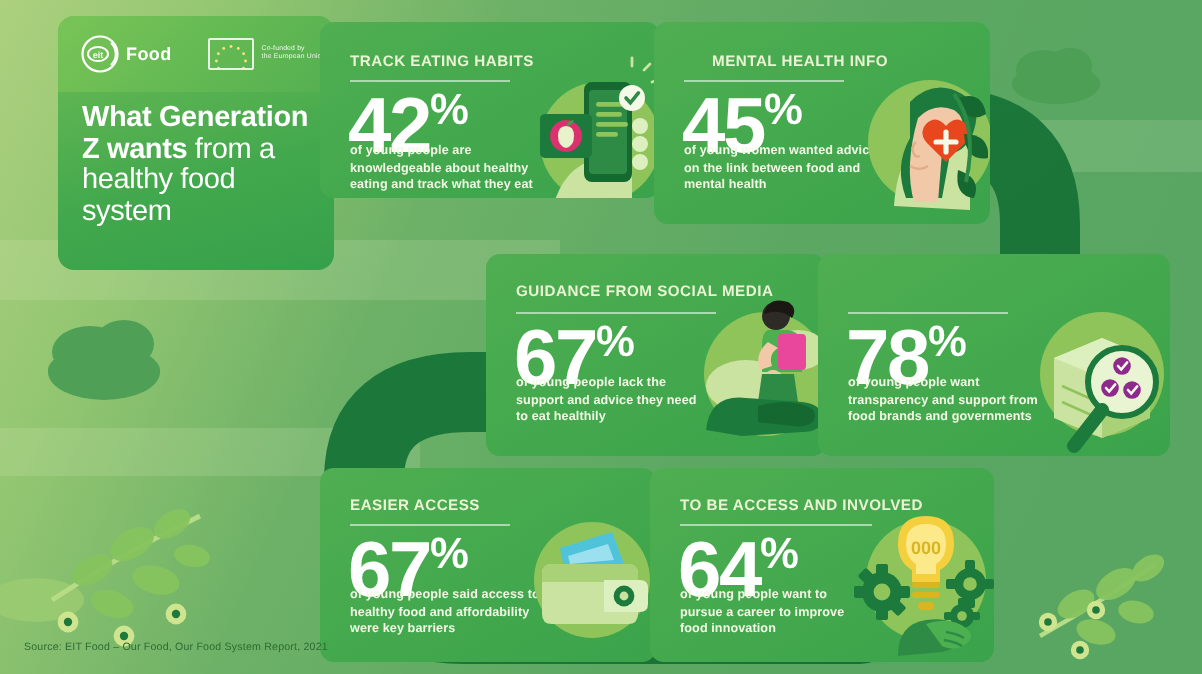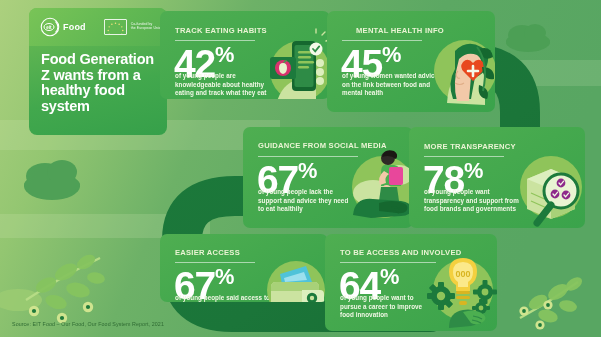--- a/index.html
+++ b/index.html
@@ -36,21 +36,21 @@
   .eu-block{display:flex;align-items:center;margin-left:18px;}
   .eu-flag{width:21px;height:14px;border:1px solid rgba(255,255,255,.85);border-radius:1px;}
   .eu-text{margin-left:4px;line-height:1.15;}
   .eu-text div{color:rgba(255,255,255,.9);font-size:3.4px;letter-spacing:.1px;white-space:nowrap;}
 
   .headline{
     position:absolute;left:12px;top:44px;width:124px;
     color:#ffffff;font-size:14.5px;line-height:15.5px;letter-spacing:-.2px;
   }
   .headline b{font-weight:700;}
-  .headline span{font-weight:700;}
+  .headline span{font-weight:400;}
 
   
   .card{
     position:absolute;border-radius:7px;color:#fff;
     background:linear-gradient(150deg,#4FAE51 0%,#45A94E 45%,#3AA34B 100%);
     overflow:hidden;
   }
   .card .kicker{
     position:absolute;font-size:7.6px;font-weight:700;letter-spacing:.25px;
     color:#EAF4D4;white-space:nowrap;
@@ -64,21 +64,21 @@
   .card .body{
     position:absolute;font-size:6.3px;line-height:8.6px;font-weight:700;
     color:#F2F8E6;letter-spacing:.05px;
   }
   .card .art{position:absolute;}
 
   .c1{left:160px;top:11px;width:170px;height:88px;}
   .c2{left:327px;top:11px;width:168px;height:101px;}
   .c3{left:243px;top:127px;width:170px;height:101px;}
   .c4{left:409px;top:127px;width:176px;height:101px;}
-  .c5{left:160px;top:234px;width:168px;height:68px;}
+  .c5{left:160px;top:234px;width:168px;height:97px;}
   .c6{left:325px;top:234px;width:172px;height:97px;}
 
   .source{
     position:absolute;left:12px;top:321px;
     color:#2F6B33;font-size:5.3px;letter-spacing:.1px;font-weight:400;
   }
 </style>
 </head>
 <body>
 
@@ -201,21 +201,21 @@
           </g>
         </svg>
         <div class="eu-text">
           <div>Co-funded by</div>
           <div>the European Union</div>
         </div>
       </div>
     </div>
 
     <div class="headline">
-      <b>Food Generation Z wants</b><span> from a healthy food system</span>
+      <b>What Generation Z wants</b><span> from a healthy food system</span>
     </div>
   </div>
 
   <div class="card c1">
     <div class="kicker" style="left:15px;top:15px;">TRACK EATING HABITS</div>
     <div class="rule" style="left:15px;top:29px;width:80px;"></div>
     <div class="pct" style="left:14px;top:33px;font-size:39px;"><span>42</span><span class="sym">%</span></div>
     <div class="body" style="left:15px;top:61px;width:102px;">of young people are knowledgeable about healthy eating and track what they eat</div>
     <svg class="art" style="left:98px;top:16px;width:72px;height:82px;" viewBox="0 0 72 82">
       <circle cx="42" cy="44" r="30" fill="#8FC45A"></circle>
@@ -290,21 +290,20 @@
       <path d="M10 74 q 2 -18 20 -16 l 28 2 q 10 1 10 8 q 0 7 -10 7 l -30 2 z" fill="#1C7A3C"></path>
       <path d="M36 62 q 14 -4 24 0 q 6 2 4 7 q -3 4 -10 3 l -18 -2 z" fill="#15682F"></path>
       <g stroke="#15682F" stroke-width="1.3" fill="none">
         <path d="M48 66 q 6 0 9 2"></path>
           <path d="M47 70 q 6 0 9 2"></path>
       </g>
     </svg>
   </div>
 
   <div class="card c4">
-    <div class="kicker" style="left:15px;top:15px;">MORE TRANSPARENCY</div>
     <div class="rule" style="left:15px;top:29px;width:80px;"></div>
     <div class="pct" style="left:14px;top:33px;font-size:39px;"><span>78</span><span class="sym">%</span></div>
     <div class="body" style="left:15px;top:61px;width:104px;">of young people want transparency and support from food brands and governments</div>
     <svg class="art" style="left:102px;top:16px;width:76px;height:84px;" viewBox="0 0 76 84">
       <circle cx="40" cy="44" r="31" fill="#8FC45A"></circle>
       <path d="M16 36 l 24 -10 l 24 10 l 0 30 l -24 10 l -24 -10 z" fill="#CBE3A0"></path>
       <path d="M40 26 l 24 10 l -24 10 l -24 -10 z" fill="#DCEFBE"></path>
       <path d="M40 46 l 24 -10 l 0 30 l -24 10 z" fill="#A8D178"></path>
       <g stroke="#8FC45A" stroke-width="1.3">
         <line x1="20" y1="50" x2="38" y2="58"></line>

